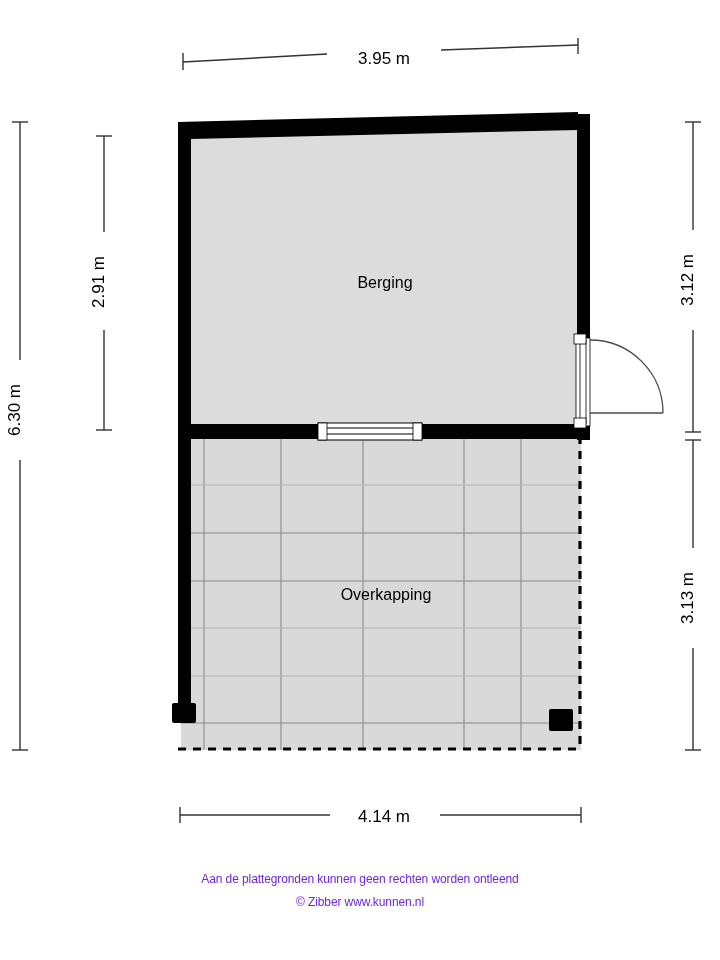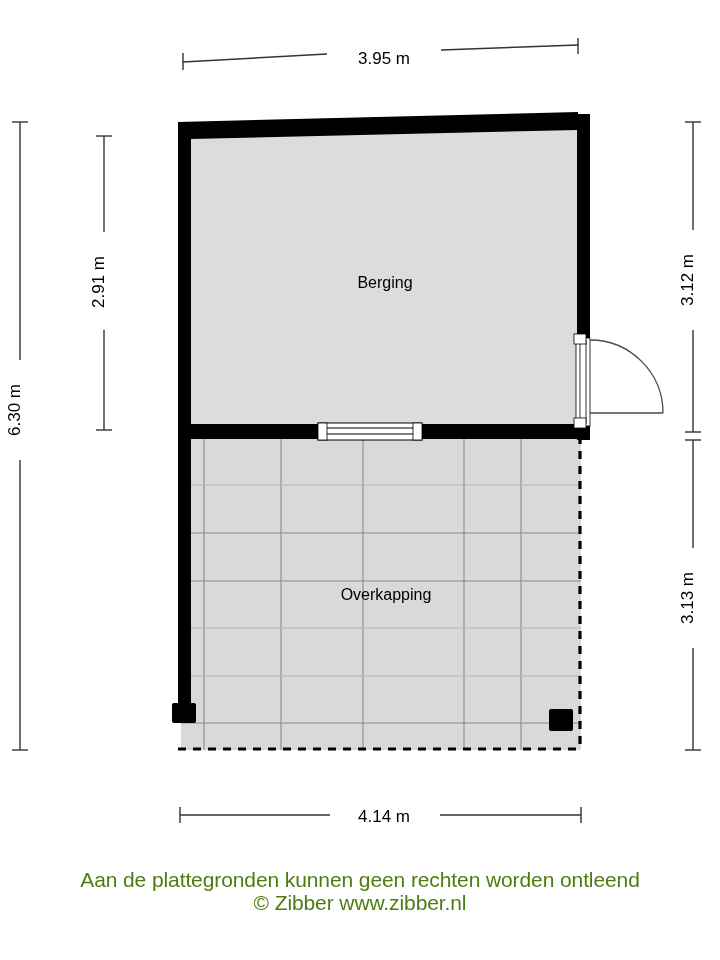--- a/index.html
+++ b/index.html
@@ -25,22 +25,22 @@
 
   .caption-block {
     position: absolute;
     left: 0;
     top: 868px;
     width: 720px;
     text-align: center;
     font-family: "Liberation Sans", sans-serif;
   }
   .caption-line {
-    font-size: 21px;
-    color: #4d7c0f;
+    font-size: 12px;
+    color: #6d28d9;
     line-height: 23px;
     letter-spacing: -0.1px;
   }
 
   svg text {
     font-family: "Liberation Sans", sans-serif;
     fill: #000000;
   }
   .dim-label {
     font-size: 17px;
@@ -172,14 +172,14 @@
     <line x1="440" y1="815" x2="581" y2="815"></line>
     <line x1="180" y1="807" x2="180" y2="823"></line>
     <line x1="581" y1="807" x2="581" y2="823"></line>
   </g>
   <text class="dim-label" x="384" y="822" text-anchor="middle">4.14 m</text>
 
 </svg>
 
 <div class="caption-block">
   <div class="caption-line">Aan de plattegronden kunnen geen rechten worden ontleend</div>
-  <div class="caption-line">© Zibber www.zibber.nl</div>
+  <div class="caption-line">© Zibber www.kunnen.nl</div>
 </div>
 
 </body></html>

